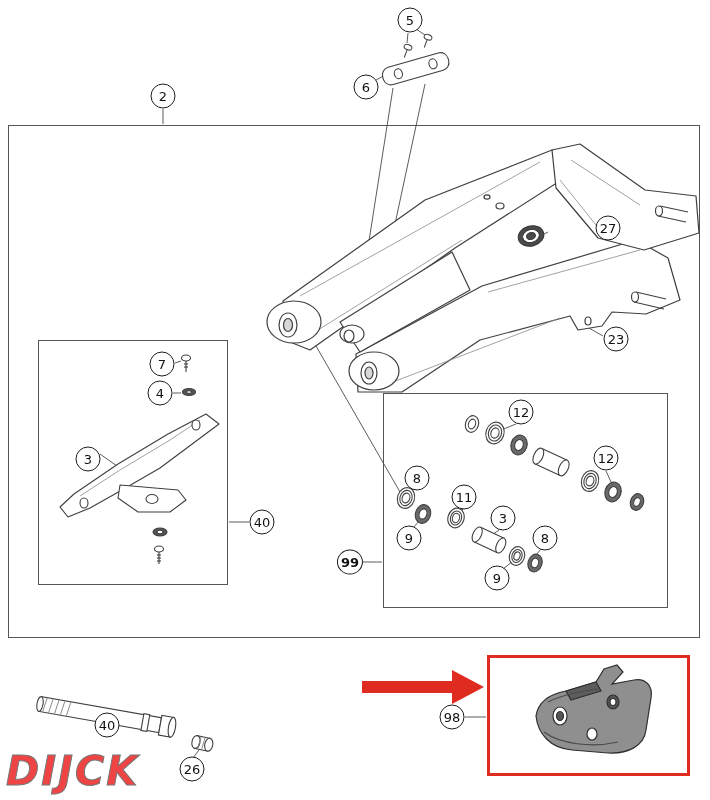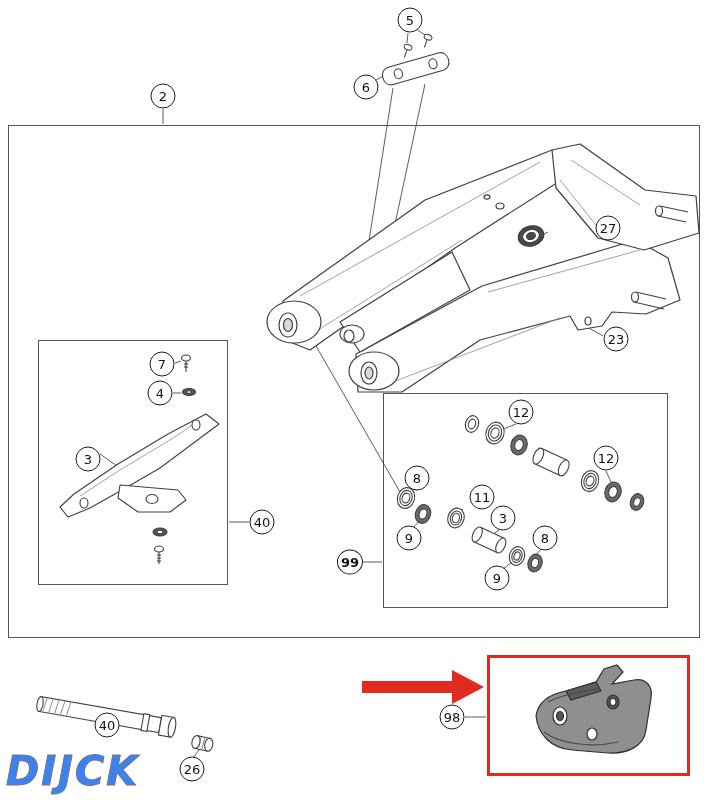--- a/index.html
+++ b/index.html
@@ -23,21 +23,21 @@
     border:1.4px solid #1c1c1c; border-radius:50%;
     background:#ffffff; color:#111111;
     font-size:13px; line-height:1; font-weight:500;
     display:flex; align-items:center; justify-content:center;
     transform:translate(-50%,-50%);
     cursor:pointer;
   }
   .watermark {
     position:absolute; left:6px; top:748px;
     font-size:40px; font-weight:bold; font-style:italic;
-    color:#3b82f6; letter-spacing:2px;
+    color:#ef4444; letter-spacing:2px;
     -webkit-text-stroke:1px #777777;
     user-select:none;
   }
 </style>
 </head>
 <body>
 
 <div class="canvas">
 
   <div class="frame-box" style="left:8px; top:125px; width:692px; height:513px;"></div>
@@ -276,21 +276,21 @@
   <div class="callout" style="left:366px; top:87px;">6</div>
   <div class="callout" style="left:584px; top:228px;margin-left:24px;">27</div>
   <div class="callout" style="left:616px; top:339px;">23</div>
   <div class="callout" style="left:162px; top:364px;">7</div>
   <div class="callout" style="left:160px; top:393px;">4</div>
   <div class="callout" style="left:88px;  top:459px;">3</div>
   <div class="callout" style="left:262px; top:522px;">40</div>
   <div class="callout" style="left:521px; top:412px;">12</div>
   <div class="callout" style="left:606px; top:458px;">12</div>
   <div class="callout" style="left:417px; top:478px;">8</div>
-  <div class="callout" style="left:482px; top:497px;">11</div>
+  <div class="callout" style="left:464px; top:497px;">11</div>
   <div class="callout" style="left:503px; top:518px;">3</div>
   <div class="callout" style="left:545px; top:538px;">8</div>
   <div class="callout" style="left:409px; top:538px;">9</div>
   <div class="callout" style="left:497px; top:578px;">9</div>
   <div class="callout" style="left:350px; top:562px;font-weight:bold;">99</div>
   <div class="callout" style="left:107px; top:725px;">40</div>
   <div class="callout" style="left:192px; top:769px;">26</div>
   <div class="callout" style="left:452px; top:717px;text-align:right;">98</div>
 
   <div class="watermark">DIJCK</div>

